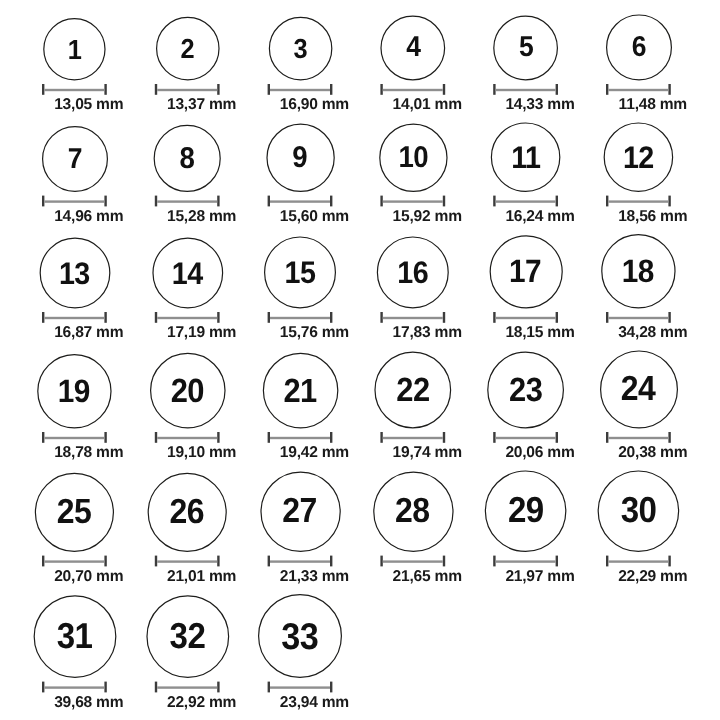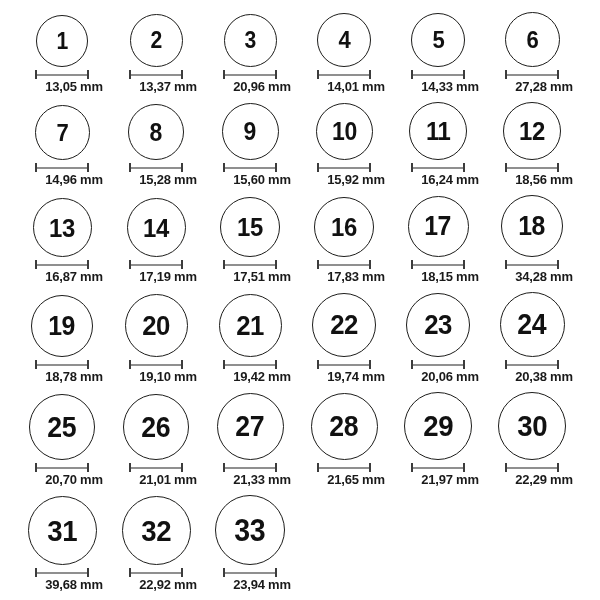--- a/index.html
+++ b/index.html
@@ -79,42 +79,42 @@
           <span class="num" style="font-size:23px">2</span>
         </div>
         <div class="measure"></div>
         <div class="label">13,37 mm</div>
       </div>
       <div class="cell">
         <div class="circle" style="width:53px;height:53px">
           <span class="num" style="font-size:23px">3</span>
         </div>
         <div class="measure"></div>
-        <div class="label">20,96 mm</div>
+        <div class="label">16,90 mm</div>
       </div>
       <div class="cell">
         <div class="circle" style="width:54px;height:54px">
           <span class="num" style="font-size:24px">4</span>
         </div>
         <div class="measure"></div>
         <div class="label">14,01 mm</div>
       </div>
       <div class="cell">
         <div class="circle" style="width:54px;height:54px">
           <span class="num" style="font-size:24px">5</span>
         </div>
         <div class="measure"></div>
         <div class="label">14,33 mm</div>
       </div>
       <div class="cell">
         <div class="circle" style="width:55px;height:55px">
           <span class="num" style="font-size:24px">6</span>
         </div>
         <div class="measure"></div>
-        <div class="label">27,28 mm</div>
+        <div class="label">11,48 mm</div>
       </div>
     </div>
     <div class="row">
       <div class="cell">
         <div class="circle" style="width:55px;height:55px">
           <span class="num" style="font-size:24px">7</span>
         </div>
         <div class="measure"></div>
         <div class="label">14,96 mm</div>
       </div>
@@ -167,21 +167,21 @@
           <span class="num" style="font-size:26px">14</span>
         </div>
         <div class="measure"></div>
         <div class="label">17,19 mm</div>
       </div>
       <div class="cell">
         <div class="circle" style="width:60px;height:60px">
           <span class="num" style="font-size:26px">15</span>
         </div>
         <div class="measure"></div>
-        <div class="label">17,51 mm</div>
+        <div class="label">15,76 mm</div>
       </div>
       <div class="cell">
         <div class="circle" style="width:60px;height:60px">
           <span class="num" style="font-size:26px">16</span>
         </div>
         <div class="measure"></div>
         <div class="label">17,83 mm</div>
       </div>
       <div class="cell">
         <div class="circle" style="width:61px;height:61px">

